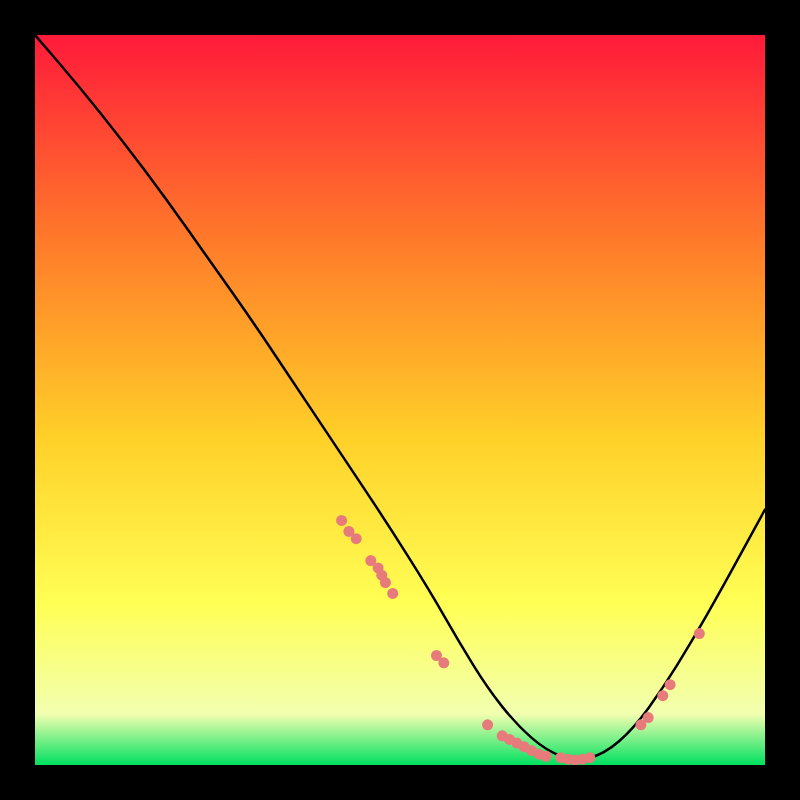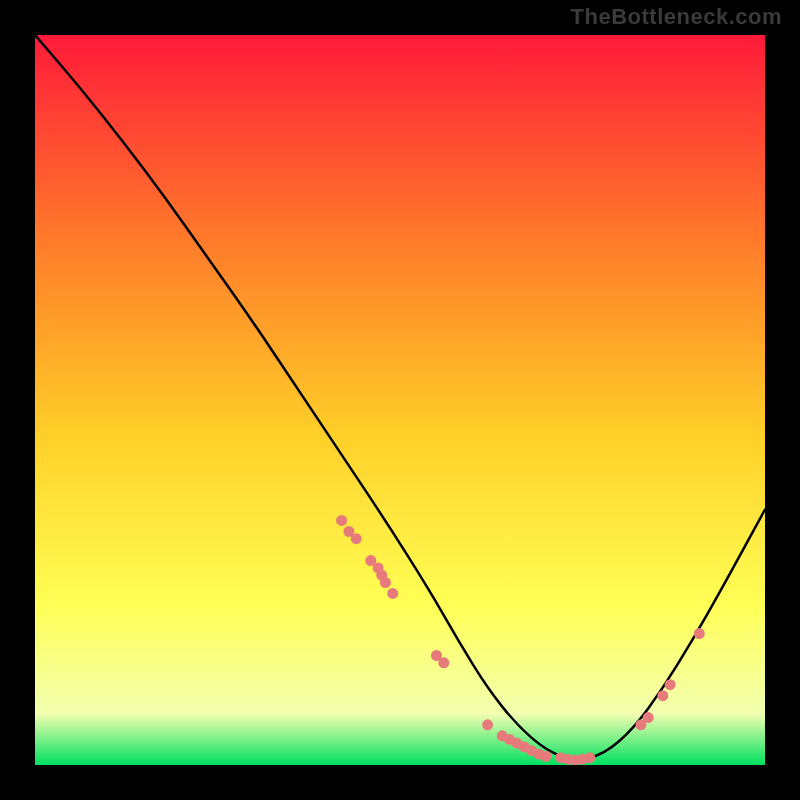--- a/index.html
+++ b/index.html
@@ -32,21 +32,20 @@
     top: 35px;
     width: 730px;
     height: 730px;
   }
   svg { display: block; }
 </style>
 </head>
 <body>
 
 <div class="outer">
-  <div class="watermark">TheBottleneck.com</div>
 
   <div class="plot-wrap">
     <svg id="chart-svg" width="730" height="730" viewBox="0 0 730 730">
       <defs>
         <linearGradient id="bg-grad" x1="0" y1="0" x2="0" y2="1">
           <stop id="g0" offset="0%" stop-color="#ff1a3a"></stop>
           <stop id="g1" offset="28%" stop-color="#ff7a2a"></stop>
           <stop id="g2" offset="55%" stop-color="#ffd028"></stop>
           <stop id="g3" offset="78%" stop-color="#ffff55"></stop>
           <stop id="g4" offset="93%" stop-color="#f2ffb0"></stop>

